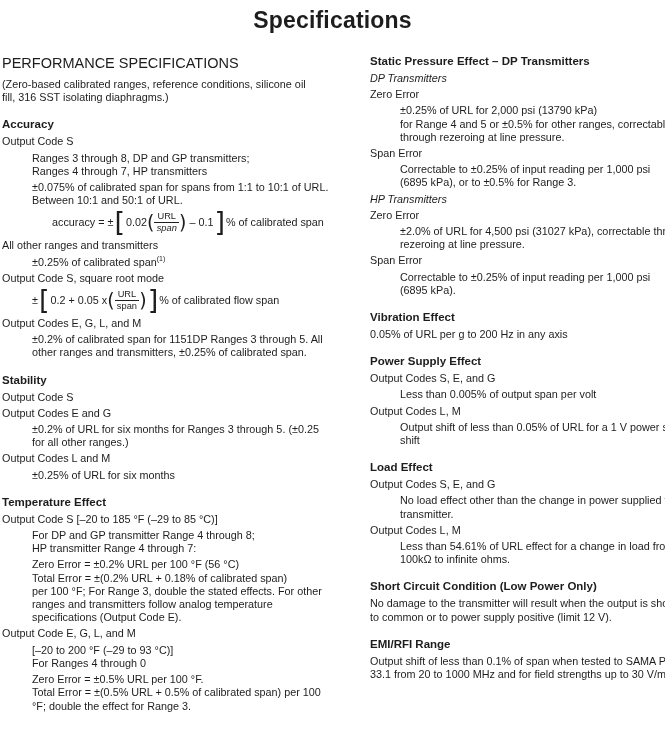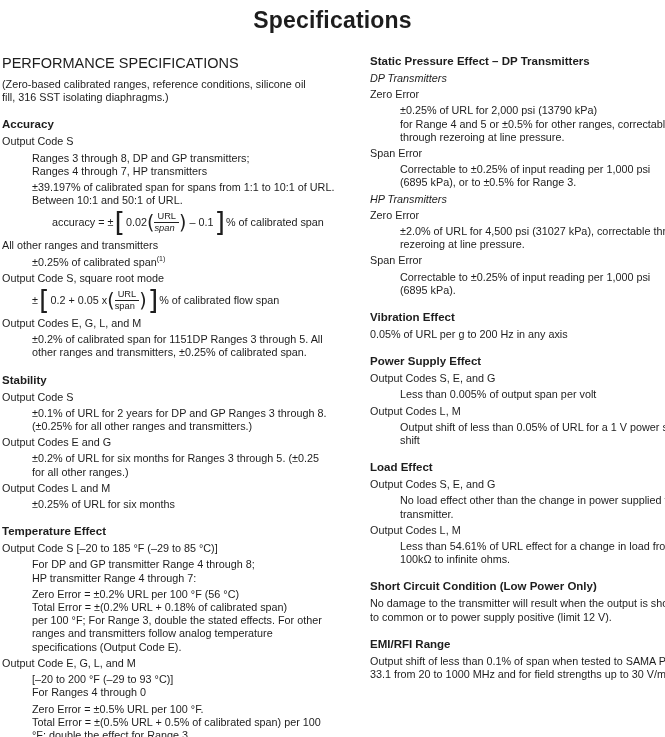--- a/index.html
+++ b/index.html
@@ -32,40 +32,40 @@
   .formula { display:flex; align-items:center; margin:3px 0 5px 30px; }
   .formula .ftext { font-size:10.8px; white-space:pre; }
   .formula .big-bracket {
     font-size:27px; line-height:24px; font-weight:400;
     font-family:"DejaVu Sans", sans-serif; padding:0 1px;
   }
   .formula .big-paren {
     font-size:19px; line-height:20px; font-weight:400;
     font-family:"DejaVu Sans", sans-serif;
   }
-  .frac { display:inline-flex; flex-direction:column; font-size:9.3px; line-height:10.5px; }
+  .frac { display:inline-flex; flex-direction:column; align-items:center; font-size:9.3px; line-height:10.5px; }
   .frac .num { border-bottom:1px solid #1d1d1d; padding:0 3px; display:block; }
   .frac .den { display:block; }
   .frac .den.it { font-style:italic; }
 </style>
 </head>
 <body>
 
 <div class="page">
   <div class="doc-title">Specifications</div>
   <div class="cols">
     <div class="col-left" id="col-left">
         <div class="sec-h0">PERFORMANCE SPECIFICATIONS</div>
         <div class="line">(Zero-based calibrated ranges, reference conditions, silicone oil
 fill, 316 SST isolating diaphragms.)</div>
         <div class="sec-h1">Accuracy</div>
         <div class="line">Output Code S</div>
         <div class="line ind">Ranges 3 through 8, DP and GP transmitters;
 Ranges 4 through 7, HP transmitters</div>
-        <div class="line ind">±39.197% of calibrated span for spans from 1:1 to 10:1 of URL.
+        <div class="line ind">±0.075% of calibrated span for spans from 1:1 to 10:1 of URL.
 Between 10:1 and 50:1 of URL.</div>
         <div class="formula" style="margin-left: 50px;">
           <span class="ftext">accuracy = ±</span>
           <span class="big-bracket">[</span>
           <span class="ftext">0.02</span>
           <span class="big-paren">(</span>
           <span class="frac">
             <span class="num">URL</span>
             <span class="den it">span</span>
           </span>
@@ -88,22 +88,20 @@
           </span>
           <span class="big-paren">)</span>
           <span class="big-bracket">]</span>
           <span class="ftext">% of calibrated flow span</span>
         </div>
         <div class="line">Output Codes E, G, L, and M</div>
         <div class="line ind">±0.2% of calibrated span for 1151DP Ranges 3 through 5. All
 other ranges and transmitters, ±0.25% of calibrated span.</div>
         <div class="sec-h1">Stability</div>
         <div class="line">Output Code S</div>
-        <div class="line ind">±0.1% of URL for 2 years for DP and GP Ranges 3 through 8.
-(±0.25% for all other ranges and transmitters.)</div>
         <div class="line">Output Codes E and G</div>
         <div class="line ind">±0.2% of URL for six months for Ranges 3 through 5. (±0.25
 for all other ranges.)</div>
         <div class="line">Output Codes L and M</div>
         <div class="line ind">±0.25% of URL for six months</div>
         <div class="sec-h1">Temperature Effect</div>
         <div class="line">Output Code S [–20 to 185 °F (–29 to 85 °C)]</div>
         <div class="line ind">For DP and GP transmitter Range 4 through 8;
 HP transmitter Range 4 through 7:</div>
         <div class="line ind">Zero Error = ±0.2% URL per 100 °F (56 °C)

